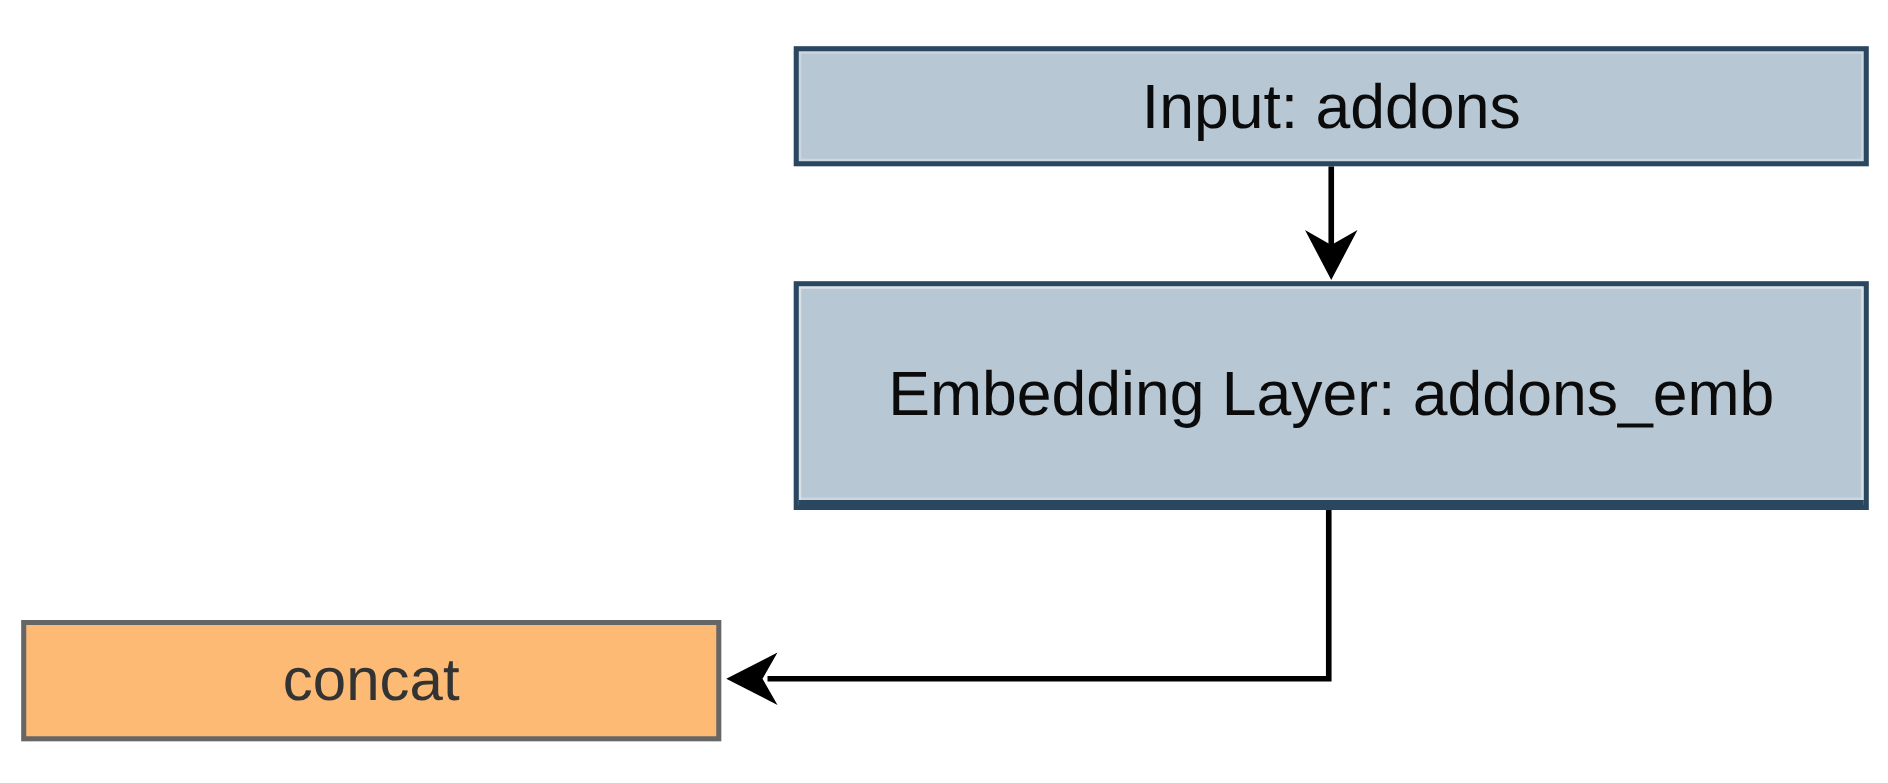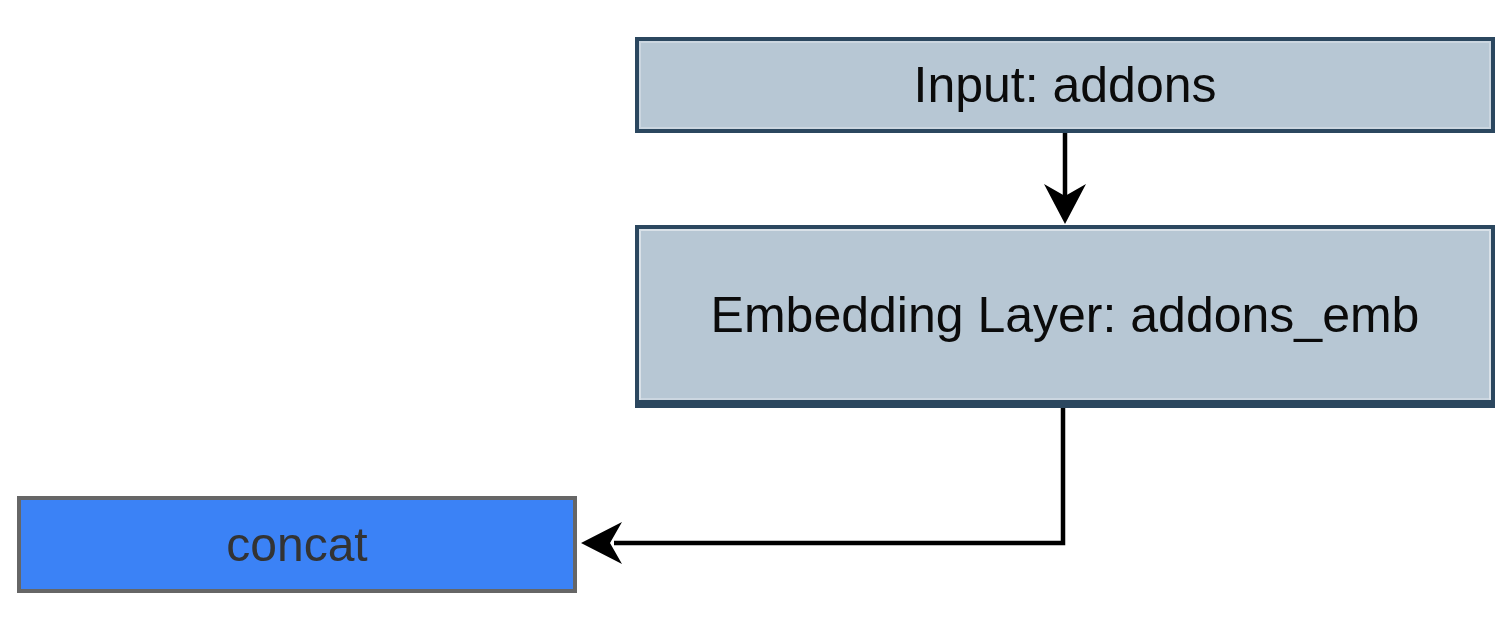--- a/index.html
+++ b/index.html
@@ -62,21 +62,21 @@
     box-shadow: inset 0 0 0 2px rgba(255,255,255,0.28);
   }
   .node-embedding .record-row:first-child {
     border-bottom: 4px solid #2b475f;
   }
   .node-op {
     left: 17px;
     top: 496px;
     width: 560px;
     height: 97px;
-    background: #3b82f6;
+    background: #fdba74;
     border: 4px solid #666666;
     color: #333333;
     font-size: 48px;
   }
   .node span {
     white-space: nowrap;
   }
 </style>
 </head>
 <body>

